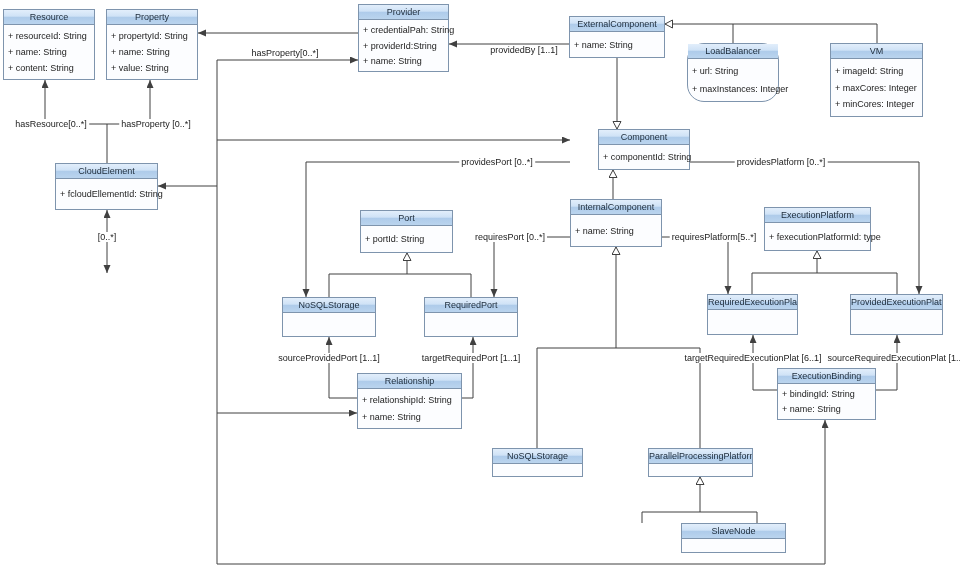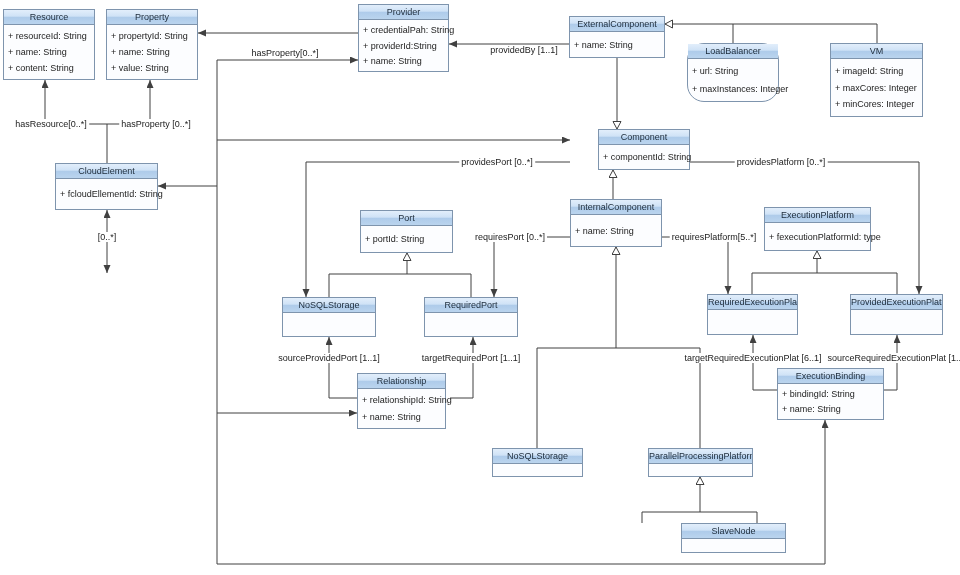--- a/index.html
+++ b/index.html
@@ -168,29 +168,29 @@
   <div class="uml-class" style="left:707px;top:294px;width:91px;height:41px;">
     <div class="uml-title">RequiredExecutionPlatform</div>
     <div class="uml-body"></div>
   </div>
 
   <div class="uml-class" style="left:850px;top:294px;width:93px;height:41px;">
     <div class="uml-title">ProvidedExecutionPlatform</div>
     <div class="uml-body"></div>
   </div>
 
-  <div class="uml-class" style="left:357px;top:373px;width:89px;height:56px;">
+  <div class="uml-class" style="left:357px;top:373px;width:105px;height:56px;">
     <div class="uml-title">Relationship</div>
     <div class="uml-body">
       <div class="uml-attr">+ relationshipId: String</div>
       <div class="uml-attr">+ name: String</div>
     </div>
   </div>
 
-  <div class="uml-class" style="left:777px;top:368px;width:107px;height:52px;">
+  <div class="uml-class" style="left:777px;top:368px;width:99px;height:52px;">
     <div class="uml-title">ExecutionBinding</div>
     <div class="uml-body">
       <div class="uml-attr">+ bindingId: String</div>
       <div class="uml-attr">+ name: String</div>
     </div>
   </div>
 
   <div class="uml-class" style="left:492px;top:448px;width:91px;height:29px;">
     <div class="uml-title">NoSQLStorage</div>
     <div class="uml-body"></div>

